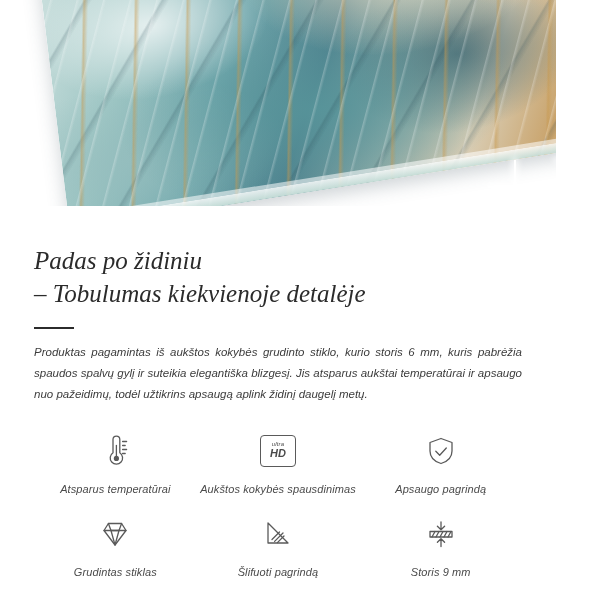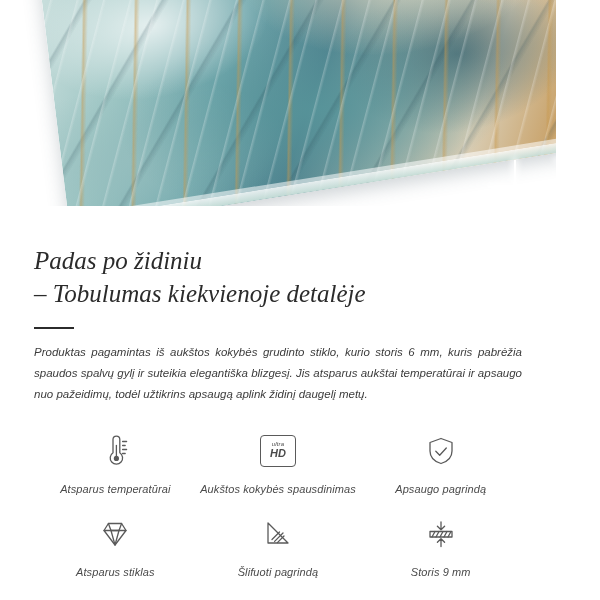--- a/index.html
+++ b/index.html
@@ -260,21 +260,21 @@
 
       <div class="feature">
         <div class="feature-icon">
           <svg width="44" height="44" viewBox="0 0 44 44">
             <path class="stroke" d="M11 18.5h22L22 33z"></path>
             <path class="stroke" d="M11 18.5l4.4-7h13.2l4.4 7"></path>
             <path class="stroke" d="M15.4 11.5L18 18.5 22 33l4-14.5 2.6-7"></path>
             <path class="stroke" d="M18 18.5h8"></path>
           </svg>
         </div>
-        <div class="feature-label">Atsparus stiklas</div>
+        <div class="feature-label">Grudintas stiklas</div>
       </div>
 
       <div class="feature">
         <div class="feature-icon">
           <svg width="44" height="44" viewBox="0 0 44 44">
             <path class="stroke" d="M12 31h20L12 11z"></path>
             <path class="stroke" d="M16 27.5l7.5-7.5M18.6 29.4l8.4-8.4M21.4 30.6l6.6-6.6"></path>
           </svg>
         </div>
         <div class="feature-label">Šlifuoti pagrindą</div>

